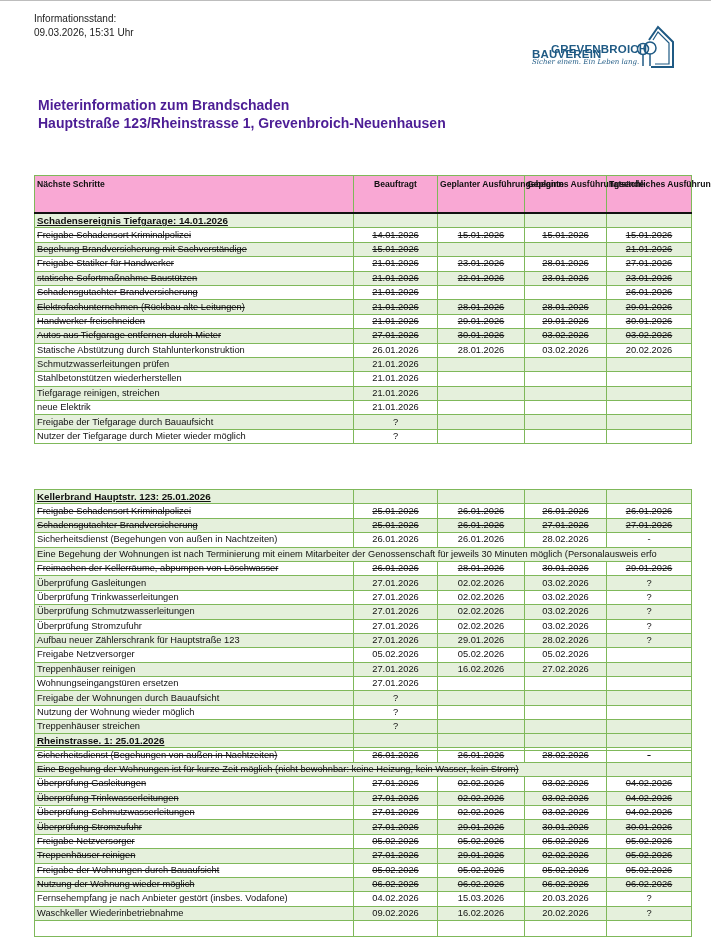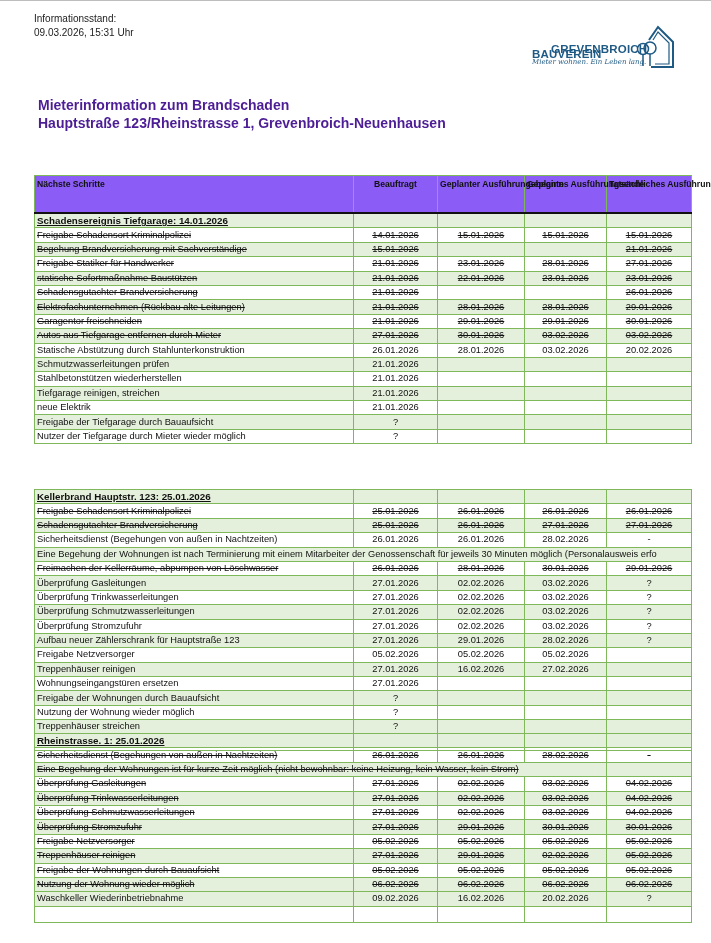--- a/index.html
+++ b/index.html
@@ -15,40 +15,40 @@
   .title { position:absolute; left:38px; top:96px; font-size:14px; font-weight:bold; line-height:18px; color:#4c1d95; }
 
   table.t { position:absolute; left:34px; border-collapse:collapse; table-layout:fixed; width:657px; font-size:9.3px; }
   table.t td { border:1px solid #7fb85a; height:13.4px; padding:0 2px; white-space:nowrap; overflow:visible; line-height:13px; }
   table.t td.c { text-align:center; }
   table.t col.c1 { width:319px; } table.t col.c2 { width:84px; } table.t col.c3 { width:87px; }
   table.t col.c4 { width:82px; } table.t col.c5 { width:85px; }
   tr.alt td { background:#e5f0dc; }
   tr.sec td { background:#e5f0dc; font-weight:bold; font-size:9.8px;margin-top:45px; }
   tr.sec td.lab span { text-decoration:underline; }
-  tr.head td { height:34px; vertical-align:top; font-weight:bold; font-size:8.6px; line-height:12px; padding-top:2px; background:#8b5cf6; border-bottom:2px solid #111; }
+  tr.head td { height:34px; vertical-align:top; font-weight:bold; font-size:8.6px; line-height:12px; padding-top:2px; background:#f9a8d4; border-bottom:2px solid #111; }
   .s { text-decoration:line-through; }
   td.notice { overflow:visible; }
   tr.empty td { height:13.4px; }
   tr.empty.tall td { height:15px; }
 </style>
 </head>
 <body>
 
 <div class="topline"></div>
 
 <div class="info">
   <div>Informationsstand:</div>
   <div>09.03.2026, 15:31 Uhr</div>
 </div>
 
 <div class="logo">
   <div class="l1">BAUVEREIN</div>
   <div class="l2">GREVENBROICH</div>
-  <div class="tag">Mieter wohnen. Ein Leben lang.</div>
+  <div class="tag">Sicher einem. Ein Leben lang.</div>
   <svg width="46" height="46" viewBox="0 0 46 46">
     <polyline points="20,16 29,3 44,18 44,43 22,43" fill="none" stroke="#1f5a84" stroke-width="2"></polyline>
     <polyline points="24,16 29,8 40,19 40,40 26,40" fill="none" stroke="#1f5a84" stroke-width="1.2"></polyline>
     <circle cx="14" cy="25" r="5.5" fill="none" stroke="#1f5a84" stroke-width="1.5"></circle>
     <circle cx="21" cy="24" r="6" fill="none" stroke="#1f5a84" stroke-width="1.5"></circle>
     <line x1="14" y1="30" x2="14" y2="42" stroke="#1f5a84" stroke-width="1.5"></line>
     <line x1="21" y1="30" x2="21" y2="42" stroke="#1f5a84" stroke-width="1.5"></line>
   </svg>
 </div>
 
@@ -118,21 +118,21 @@
         <td class="c"><span class="s">26.01.2026</span></td>
       </tr>
       <tr class="alt">
         <td class=""><span class="s">Elektrofachunternehmen (Rückbau alte Leitungen)</span></td>
         <td class="c"><span class="s">21.01.2026</span></td>
         <td class="c"><span class="s">28.01.2026</span></td>
         <td class="c"><span class="s">28.01.2026</span></td>
         <td class="c"><span class="s">29.01.2026</span></td>
       </tr>
       <tr class="">
-        <td class=""><span class="s">Garagentor freischneiden</span></td>
+        <td class=""><span class="s">Handwerker freischneiden</span></td>
         <td class="c"><span class="s">21.01.2026</span></td>
         <td class="c"><span class="s">29.01.2026</span></td>
         <td class="c"><span class="s">29.01.2026</span></td>
         <td class="c"><span class="s">30.01.2026</span></td>
       </tr>
       <tr class="alt">
         <td class=""><span class="s">Autos aus Tiefgarage entfernen durch Mieter</span></td>
         <td class="c"><span class="s">27.01.2026</span></td>
         <td class="c"><span class="s">30.01.2026</span></td>
         <td class="c"><span class="s">03.02.2026</span></td>
@@ -400,20 +400,27 @@
         <td class="c"><span class="s">05.02.2026</span></td>
         <td class="c"><span class="s">05.02.2026</span></td>
       </tr>
       <tr class="alt">
         <td class=""><span class="s">Nutzung der Wohnung wieder möglich</span></td>
         <td class="c"><span class="s">06.02.2026</span></td>
         <td class="c"><span class="s">06.02.2026</span></td>
         <td class="c"><span class="s">06.02.2026</span></td>
         <td class="c"><span class="s">06.02.2026</span></td>
       </tr>
+      <tr class="">
+        <td class=""><span class="">Fernsehempfang je nach Anbieter gestört (insbes. Vodafone)</span></td>
+        <td class="c"><span class="">04.02.2026</span></td>
+        <td class="c"><span class="">15.03.2026</span></td>
+        <td class="c"><span class="">20.03.2026</span></td>
+        <td class="c"><span class="">?</span></td>
+      </tr>
       <tr class="alt">
         <td class=""><span class="">Waschkeller Wiederinbetriebnahme</span></td>
         <td class="c"><span class="">09.02.2026</span></td>
         <td class="c"><span class="">16.02.2026</span></td>
         <td class="c"><span class="">20.02.2026</span></td>
         <td class="c"><span class="">?</span></td>
       </tr>
       <tr class="empty tall">
         <td></td>
         <td></td>

